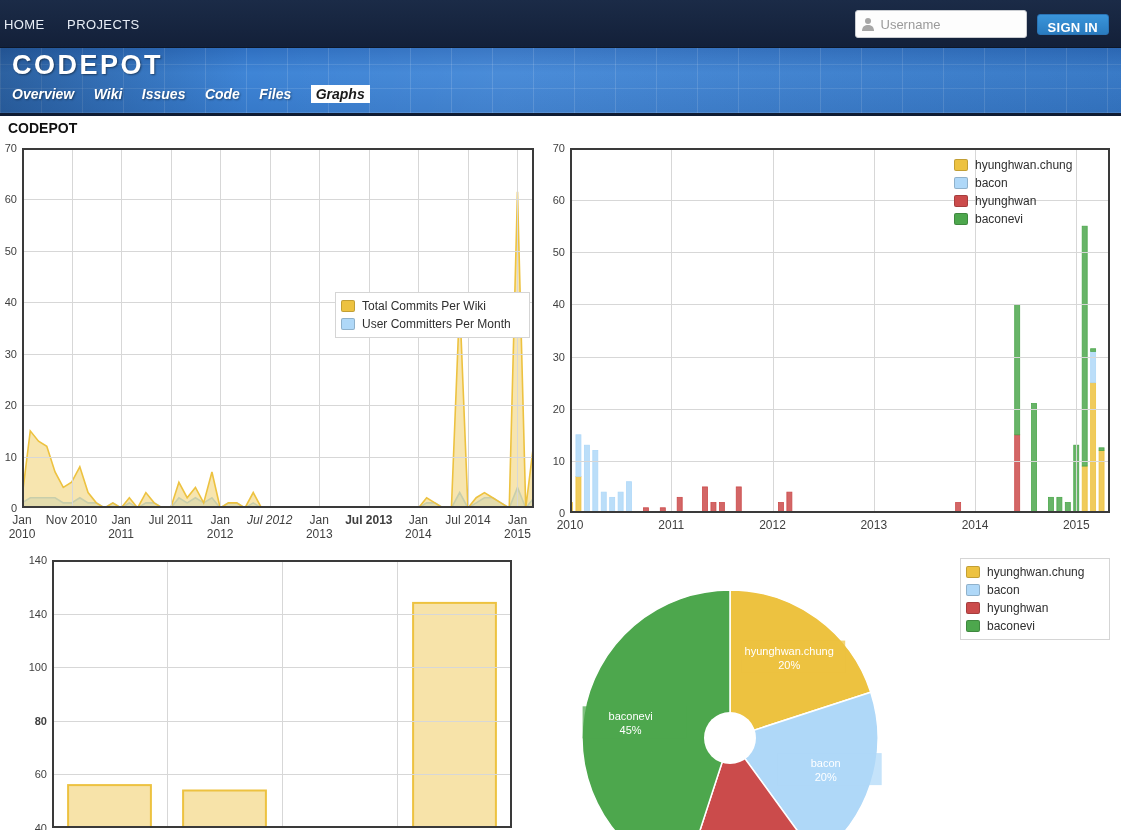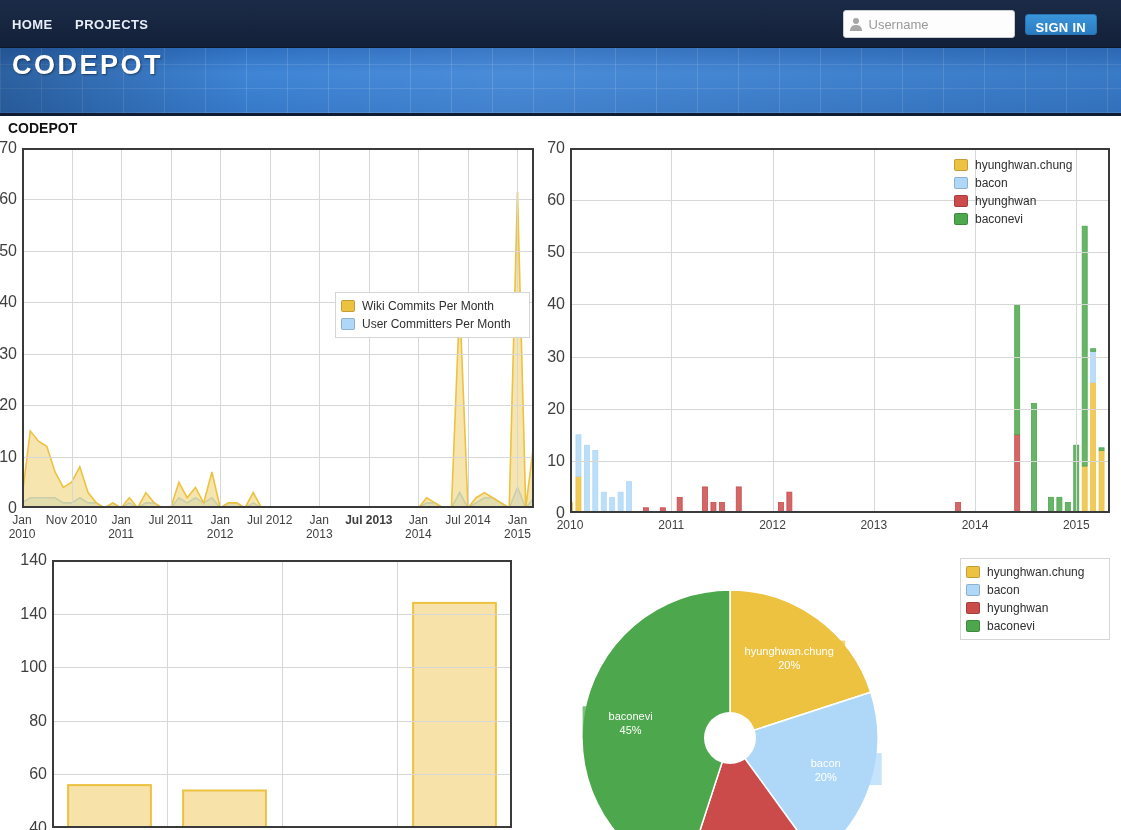--- a/index.html
+++ b/index.html
@@ -11,27 +11,27 @@
     font-family: "Liberation Sans", sans-serif;
   }
 
   
   #topbar {
     position: absolute; left: 0; top: 0; width: 1121px; height: 48px;
     background: #16253f;
     background: linear-gradient(180deg,#1b2b47 0%, #132039 100%);
     border-bottom: 1px solid #0d1729;
   }
-  #topnav-links { position: absolute; left: 12px; top: 15px; font-weight: bold; }
+  #topnav-links { position: absolute; left: 4px; top: 15px; }
   #topnav-links .tlink {
     color: #e8eef6; font-size: 13px; letter-spacing: .4px;
     margin-right: 18px; text-decoration: none; cursor: pointer;
     display: inline-block;
   }
-  #login-area { position: absolute; right: 24px; top: 10px; display: flex; align-items: center; }
+  #login-area { position: absolute; right: 12px; top: 10px; display: flex; align-items: center; }
   .login-input {
     width: 172px; height: 28px; border: 1px solid #c9ccd1; border-radius: 3px;
     background: #fdfdfd; margin-right: 10px; position: relative;
     display: flex; align-items: center; padding-left: 4px;
   }
   .login-input input {
     border: 0; outline: 0; background: transparent; height: 24px;
     font-size: 13px; color: #333; width: 140px;
     font-family: "Liberation Sans", sans-serif;
   }
@@ -87,21 +87,21 @@
   .panel { position: absolute; }
   #chart1 { left: 0;   top: 140px; width: 545px; height: 405px; }
   #chart2 { left: 548px; top: 140px; width: 573px; height: 405px; }
   #chart3 { left: 0;   top: 552px; width: 545px; height: 278px; }
   #chart4 { left: 548px; top: 552px; width: 573px; height: 278px; }
 
   .plot { position: absolute; background: #fff; }
   .plot-frame { position:absolute; left:0; top:0; width:100%; height:100%;
                 border: 2px solid #3a3a3a; pointer-events:none; }
   .ytick { position: absolute; right: 100%; margin-right: 5px; transform: translateY(-50%);
-           font-size: 16px; color: #3f3f3f; white-space: nowrap; }
+           font-size: 11px; color: #3f3f3f; white-space: nowrap; }
   .xtick { position: absolute; top: 100%; margin-top: 5px; transform: translateX(-50%);
            font-size: 12px; color: #3f3f3f; text-align: center; white-space: pre-line; line-height: 14px; }
   .gridline-h { position: absolute; left: 0; width: 100%; height: 1px; background: #d7d7d7; }
   .gridline-v { position: absolute; top: 0; height: 100%; width: 1px; background: #d7d7d7; }
 
   
   .legend { position: absolute; background: #fff; border: 1px solid #d5d5d5; padding: 4px 8px 4px 5px; }
   .legend-row { display: flex; align-items: center; height: 18px; }
   .legend-sw { width: 14px; height: 12px; border-radius: 2px; margin-right: 7px; flex: 0 0 auto; }
   .legend-txt { font-size: 12px; color: #2f2f2f; }
@@ -126,20 +126,28 @@
         <path d="M2 15 C2 10.5 5 9 8 9 C11 9 14 10.5 14 15 Z" fill="#a6a6a6"></path>
       </svg>
       <input type="text" placeholder="Username" style="">
     </div>
     <button id="signin-btn">SIGN IN</button>
   </div>
 </div>
 
 <div id="banner">
   <div id="brand">CODEPOT</div>
+  <div id="tabs">
+    <span class="tab">Overview</span>
+    <span class="tab">Wiki</span>
+    <span class="tab">Issues</span>
+    <span class="tab">Code</span>
+    <span class="tab">Files</span>
+    <span class="tab active">Graphs</span>
+  </div>
 </div>
 
 <div id="page-title">CODEPOT</div>
 
 <div class="panel" id="chart1">
   <div class="plot" id="c1plot" style="left:22px; top:8px; width:512px; height:360px;">
     <div id="c1grid">
         <div class="gridline-h" style="top: 308.571px;"></div>
         <div class="gridline-h" style="top: 257.143px;"></div>
         <div class="gridline-h" style="top: 205.714px;"></div>
@@ -176,35 +184,35 @@
       </div>
     <div id="c1xticks">
         <div class="xtick" style="left: 0px;">Jan
 2010</div>
         <div class="xtick" style="left: 49.5484px;">Nov 2010</div>
         <div class="xtick" style="left: 99.0968px;">Jan
 2011</div>
         <div class="xtick" style="left: 148.645px;">Jul 2011</div>
         <div class="xtick" style="left: 198.194px;">Jan
 2012</div>
-        <div class="xtick" style="left: 247.742px;">Jul 2012</div>
+        <div class="xtick" style="left: 247.742px; font-style: italic;">Jul 2012</div>
         <div class="xtick" style="left: 297.29px;">Jan
 2013</div>
         <div class="xtick" style="left: 346.839px; font-weight: bold;">Jul 2013</div>
         <div class="xtick" style="left: 396.387px;">Jan
 2014</div>
         <div class="xtick" style="left: 445.935px;">Jul 2014</div>
         <div class="xtick" style="left: 495.484px;">Jan
 2015</div>
       </div>
   </div>
   <div class="legend" id="c1legend" style="left:335px; top:152px; width:195px;">
       <div class="legend-row">
         <span class="legend-sw" style="background: rgb(237, 194, 64); border: 1px solid rgba(0, 0, 0, 0.18);"></span>
-        <span class="legend-txt">Wiki Commits Per Month</span>
+        <span class="legend-txt">Total Commits Per Wiki</span>
       </div>
       <div class="legend-row">
         <span class="legend-sw" style="background: rgb(175, 216, 248); border: 1px solid rgba(0, 0, 0, 0.18);"></span>
         <span class="legend-txt">User Committers Per Month</span>
       </div>
     </div>
 </div>
 
 <div class="panel" id="chart2">
   <div class="plot" id="c2plot" style="left:22px; top:8px; width:540px; height:365px;">
@@ -310,21 +318,21 @@
     <svg id="c3svg" width="460" height="268">
         <rect x="16.1" y="225.1" width="82.8" height="42.9" fill="#edc240" fill-opacity="0.45" stroke="#edc240" stroke-width="2"></rect>
         <rect x="131.1" y="230.5" width="82.8" height="37.5" fill="#edc240" fill-opacity="0.45" stroke="#edc240" stroke-width="2"></rect>
         <rect x="246.1" y="268.0" width="82.8" height="0.0" fill="#edc240" fill-opacity="0.45" stroke="#edc240" stroke-width="2"></rect>
         <rect x="361.1" y="42.9" width="82.8" height="225.1" fill="#edc240" fill-opacity="0.45" stroke="#edc240" stroke-width="2"></rect>
       </svg>
     <div class="plot-frame"></div>
     <div id="c3yticks">
         <div class="ytick" style="top: 268px;">40</div>
         <div class="ytick" style="top: 214.4px;">60</div>
-        <div class="ytick" style="top: 160.8px;">80</div>
+        <div class="ytick" style="top: 160.8px; font-weight: bold;">80</div>
         <div class="ytick" style="top: 107.2px;">100</div>
         <div class="ytick" style="top: 53.6px;">140</div>
         <div class="ytick" style="top: 0px;">140</div>
       </div>
   </div>
 </div>
 
 <div class="panel" id="chart4">
   <svg id="c4svg" width="430" height="278" style="position:absolute; left:10px; top:38px;">
       <path d="M 172 148 L 172 0 A 148 148 0 0 1 312.75636441168274 102.26548483250778 Z" fill="#edc240" stroke="#ffffff" stroke-width="1.5"></path>

